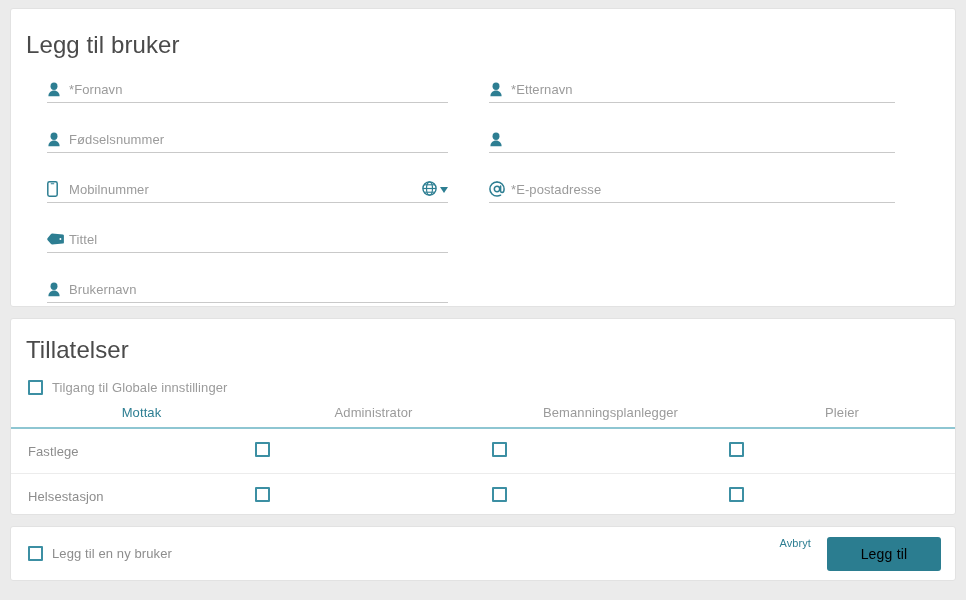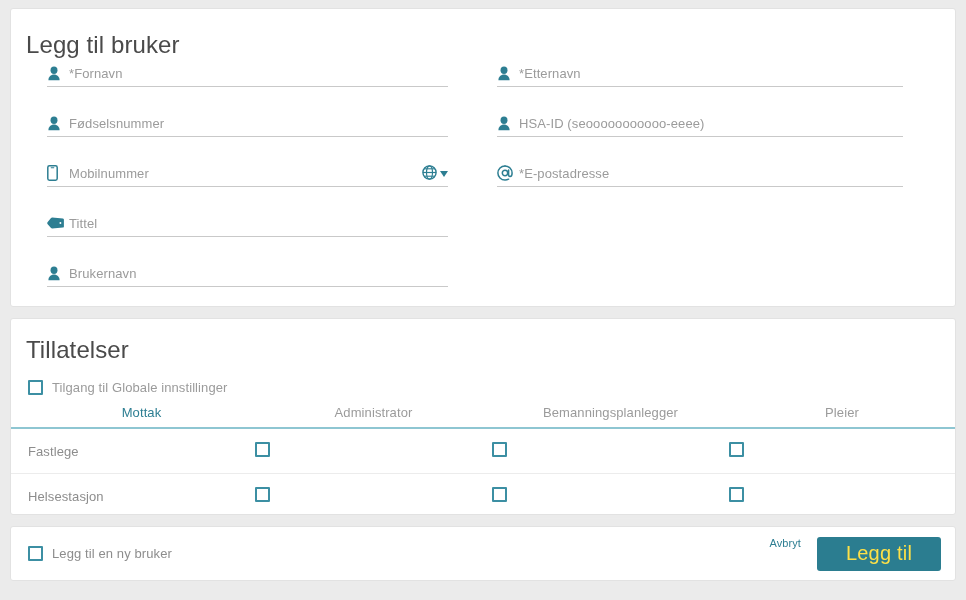--- a/index.html
+++ b/index.html
@@ -36,24 +36,24 @@
     font-size: 24px;
     font-weight: 400;
     color: #4a4a4a;
     letter-spacing: 0.1px;
   }
   .card-user .section-title  { padding: 22px 0 0 15px; }
   .card-perms .section-title { padding: 17px 0 0 15px; }
 
   
   .form-grid {
-    margin-top: 1px;
+    margin-top: 17px;
     display: grid;
     grid-template-columns: 433px 1fr;
-    column-gap: 17px;
+    column-gap: 9px;
     padding-left: 36px;
     padding-right: 33px;
   }
 
   .field {
     position: relative;
     height: 50px;
     display: flex;
     align-items: flex-start;
   }
@@ -178,26 +178,26 @@
     gap: 16px;
   }
   .link-cancel {
     font-size: 11px;
     color: #2d7e92;
     cursor: pointer;
     letter-spacing: 0.1px;
   }
   .btn-primary {
     background: #2b7d90;
-    color: #fde047;
+    color: #000000;
     border: none;
     border-radius: 3px;
-    width: 124px;
+    width: 114px;
     height: 34px;
-    font-size: 20px;
+    font-size: 14px;
     font-family: "Liberation Sans", sans-serif;
     cursor: pointer;
     letter-spacing: 0.2px;
   }
 </style>
 </head>
 <body>
 
 <div class="page">
 
@@ -285,21 +285,20 @@
             </div>
           </div>
           <div class="field">
             <div class="field-inner">
               <span class="field-icon">
                 <svg width="14" height="15" viewBox="0 0 14 15">
                   <ellipse cx="7" cy="4.2" rx="3.5" ry="3.7" fill="currentColor"></ellipse>
                   <path d="M1.4 14.2c0-3.3 2.5-5.6 5.6-5.6s5.6 2.3 5.6 5.6z" fill="currentColor"></path>
                 </svg>
               </span>
-              <span class="field-label">HSA-ID (seooooooooooo-eeee)</span>
             </div>
           </div>
           <div class="field">
             <div class="field-inner">
               <span class="field-icon">
                 <svg width="16" height="16" viewBox="0 0 16 16">
                   <path d="M8 0.9A7.1 7.1 0 1 0 8 15.1a7.4 7.4 0 0 0 3.6-0.9" fill="none" stroke="currentColor" stroke-width="1.5" stroke-linecap="round"></path>
                   <path d="M11.6 4.9v5.1c0 1 0.6 1.5 1.5 1.5 1.3 0 2-1.5 2-3.5A7.1 7.1 0 0 0 8 0.9" fill="none" stroke="currentColor" stroke-width="1.5" stroke-linecap="round"></path>
                   <circle cx="8" cy="8" r="2.7" fill="none" stroke="currentColor" stroke-width="1.5"></circle>
                 </svg>

